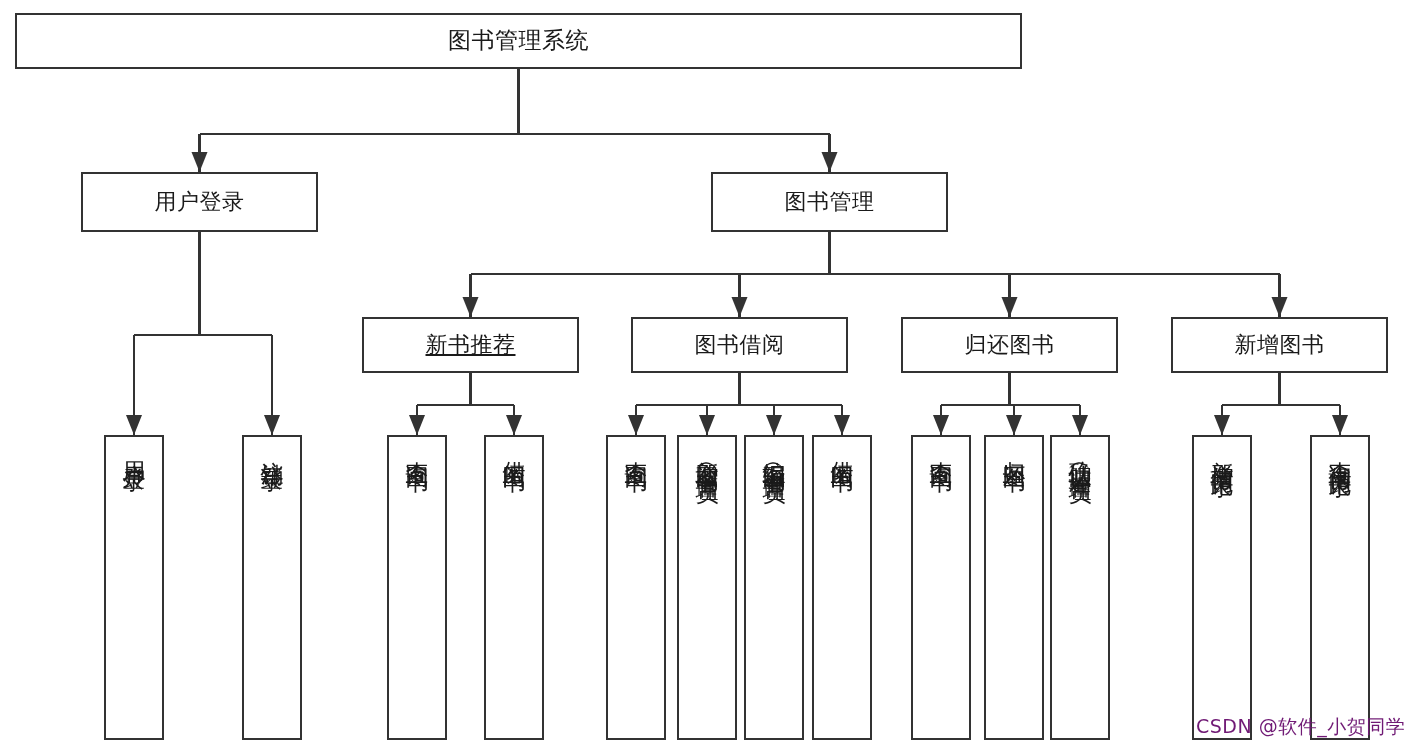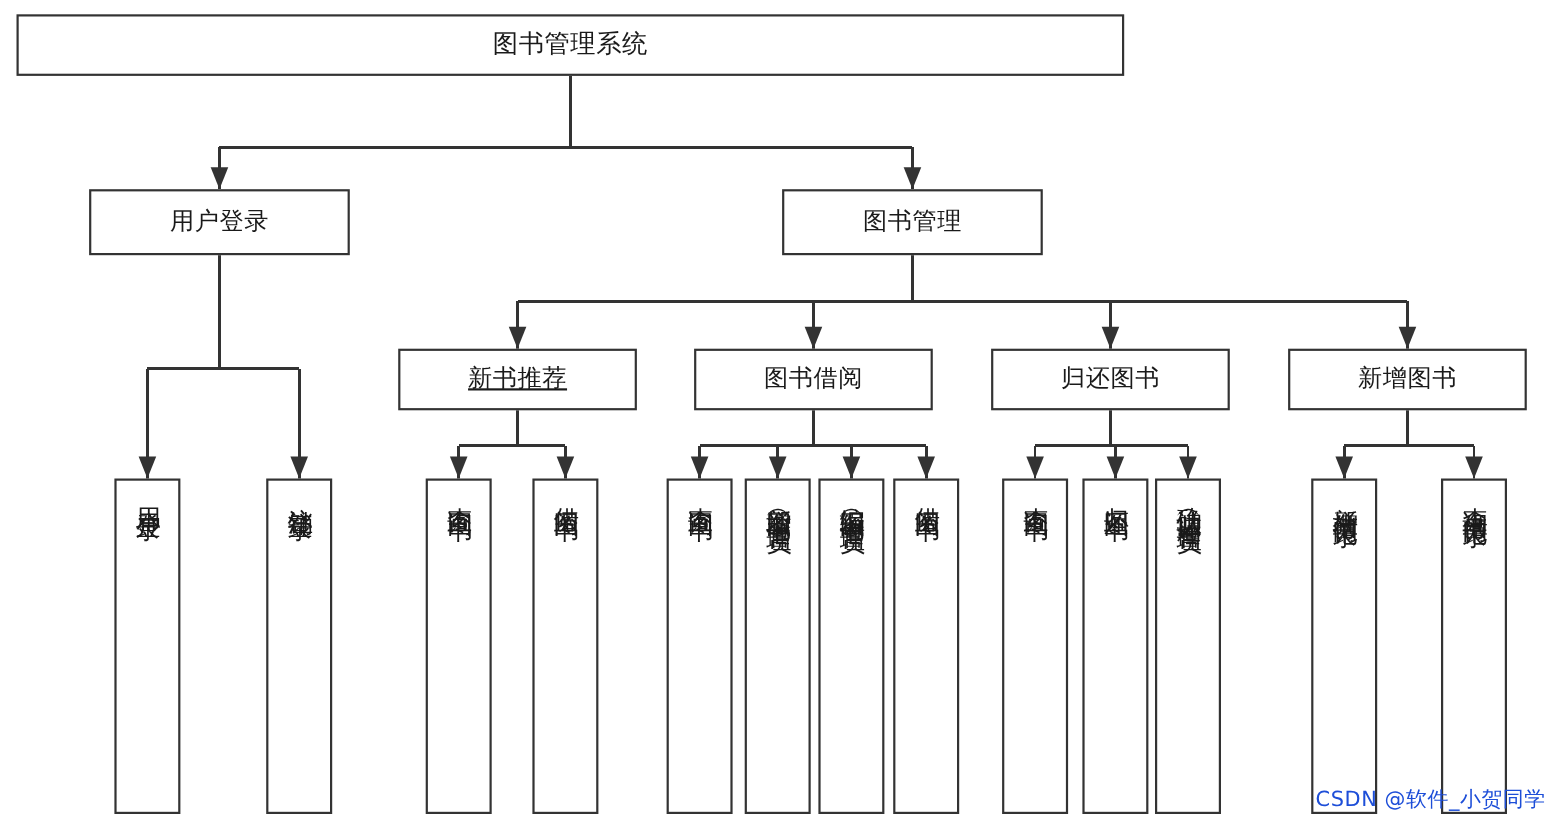--- a/index.html
+++ b/index.html
@@ -189,15 +189,15 @@
         <span class="node-label">确认归还（管理员）</span>
       </div>
       <div class="node vert" style="left: 1192px; top: 435px; width: 60px; height: 305px;">
         <span class="node-label">新增借阅记录</span>
       </div>
       <div class="node vert" style="left: 1310px; top: 435px; width: 60px; height: 305px;">
         <span class="node-label">查询借阅记录</span>
       </div>
     </div>
 
-  <div class="watermark" style="left: 1196px; top: 714px; color: #1d4ed8;">CSDN @软件_小贺同学</div>
+  <div class="watermark" style="left: 1196px; top: 714px; color: #701a75;">CSDN @软件_小贺同学</div>
 
 </div>
 
 </body></html>

